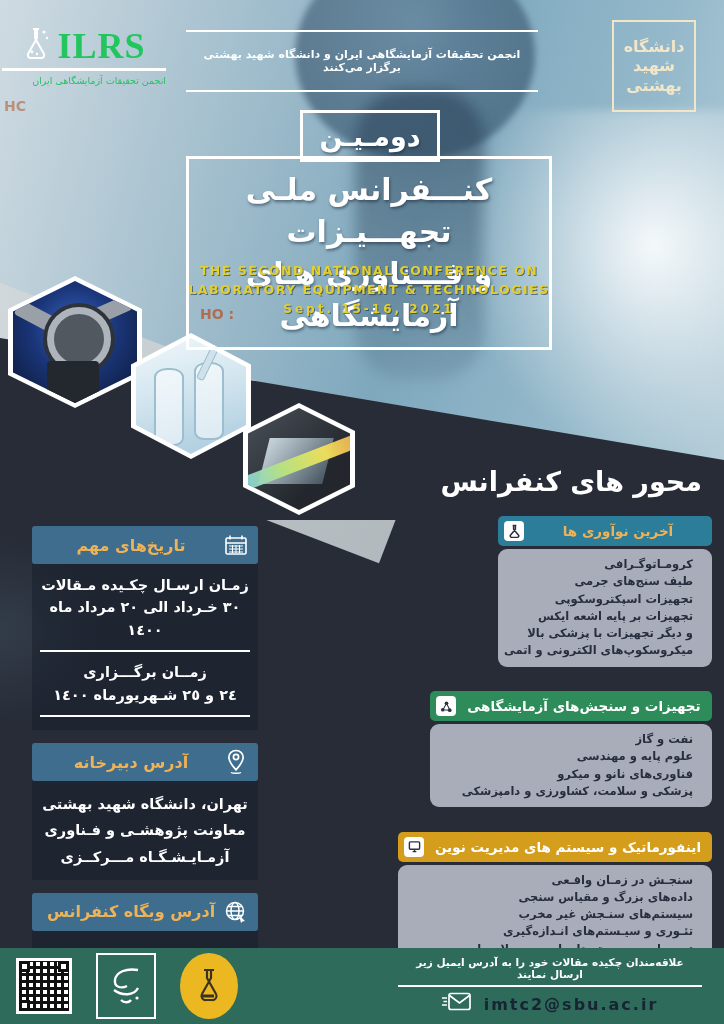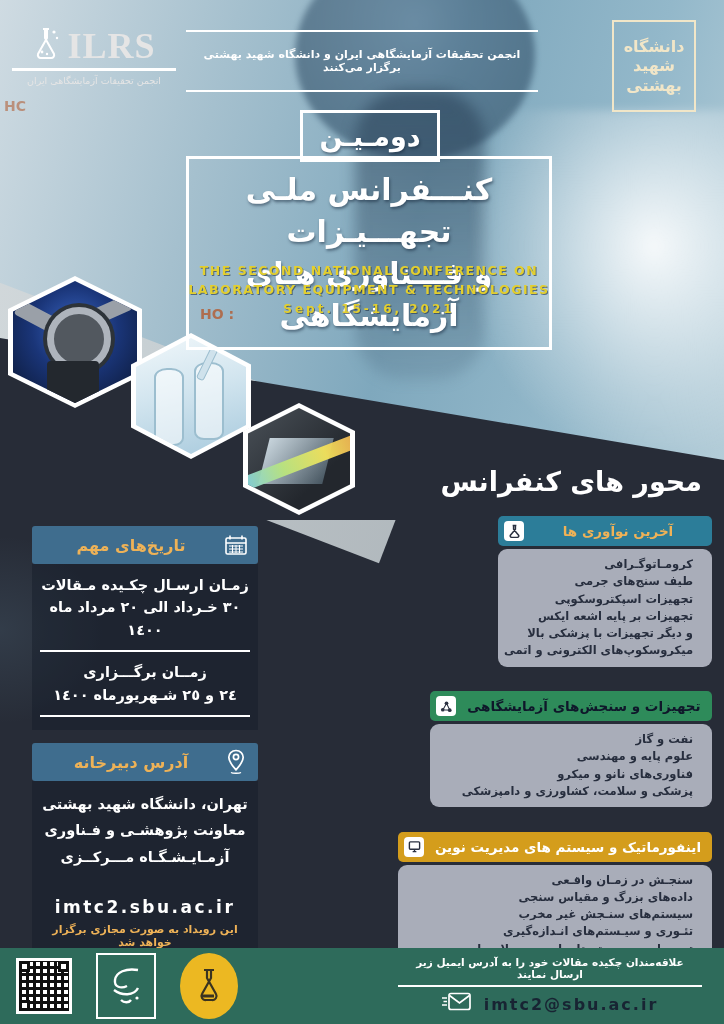--- a/index.html
+++ b/index.html
@@ -39,21 +39,21 @@
   .tube.t1{left:18px;top:30px;}
   .tube.t2{left:58px;top:24px;}
   .pipette{position:absolute;left:70px;top:-4px;width:6px;height:46px;background:#cfe2ec;transform:rotate(26deg);border-radius:3px;border:1px solid #9cbecf;}
   .hex3{left:243px;top:403px;width:112px;height:112px;}
   .hex3-in{background:linear-gradient(135deg,#4a5158 0%,#23272d 70%);}
   .prism-cube{position:absolute;left:16px;top:30px;width:64px;height:46px;transform:skewX(-14deg);
        background:linear-gradient(120deg,rgba(224,238,246,.85),rgba(140,175,195,.35));}
   .prism-beam{position:absolute;left:-12px;top:46px;width:136px;height:14px;border-radius:3px;opacity:.95;
        background:linear-gradient(90deg,#7ed0ea,#b9e47e,#f2e25a,#ef9f4f);transform:rotate(-21deg);}
   
-  .ilrs{position:absolute;left:12px;top:26px;width:164px;z-index:5;color:#e5e5e5;text-align:center;}
+  .ilrs{position:absolute;left:2px;top:26px;width:164px;z-index:5;color:#22c55e;text-align:right;}
   .ilrs-row{display:flex;align-items:flex-end;justify-content:center;gap:7px;}
   .ilrs-acronym{font-family:"Liberation Serif","DejaVu Serif",serif;font-weight:bold;font-size:36px;line-height:1;letter-spacing:1px;}
   .ilrs-rule{height:3px;background:#fff;margin:4px 0 4px;}
   .ilrs-sub{font-size:9.5px;direction:rtl;}
   .banner{position:absolute;left:186px;top:30px;width:352px;z-index:5;text-align:center;color:#fff;}
   .banner-line{height:2px;background:#fff;}
   .banner-text{font-size:11px;font-weight:bold;direction:rtl;padding:16px 2px;}
   .sbu-logo{position:absolute;right:28px;top:20px;width:80px;height:88px;border:2px solid #f1e6c8;z-index:5;
        display:flex;align-items:center;justify-content:center;}
   .sbu-inner{color:#f1e6c8;font-weight:bold;font-size:16px;line-height:1.2;text-align:center;direction:rtl;width:64px;}
@@ -82,21 +82,21 @@
   .url{font-size:17px;font-weight:bold;letter-spacing:2.5px;padding:7px 0 2px;direction:ltr;}
   .virtual-note{color:#eeb257;font-size:11px;font-weight:bold;padding:4px 0 8px;}
   
   .topics-title{position:absolute;right:22px;top:466px;z-index:6;color:#fff;font-weight:bold;font-size:27px;direction:rtl;}
   .topics{position:absolute;right:12px;top:516px;width:314px;z-index:6;display:flex;flex-direction:column;align-items:flex-end;}
   .topic{margin-bottom:13px;display:flex;flex-direction:column;align-items:flex-end;}
   .topic-header{height:30px;border-radius:5px;display:flex;align-items:center;padding:0 6px;gap:6px;box-sizing:border-box;}
   .topic-icon{width:20px;height:20px;background:#fff;border-radius:4px;display:flex;align-items:center;justify-content:center;color:#2a3040;flex:none;}
   .topic-title{flex:1;text-align:center;font-weight:bold;font-size:13.5px;direction:rtl;}
   .t1 .topic-header{width:214px;background:#2c7d99;color:#efb257;}
-  .t2 .topic-header{width:282px;background:#2e8b5a;color:#0f172a;}
+  .t2 .topic-header{width:282px;background:#2e8b5a;color:#ffffff;}
   .t3 .topic-header{width:314px;background:#d49d1c;color:#ffffff;}
   .topic-panel{background:#a9adb9;border-radius:9px;margin-top:3px;padding:7px 19px;direction:rtl;text-align:right;
        color:#272e3e;font-size:11.5px;font-weight:bold;line-height:1.5;box-sizing:border-box;list-style:none;}
   .t1 .topic-panel{width:214px;}
   .t2 .topic-panel{width:282px;}
   .t3 .topic-panel{width:314px;}
   .topic-panel li{white-space:nowrap;}
   
   .footer{position:absolute;left:0;bottom:0;width:724px;height:76px;background:#2e6b5b;z-index:7;
        display:flex;align-items:center;}
@@ -227,20 +227,31 @@
           <path d="M5 23.5c1.5 1 8.5 1 10 0" stroke-width="1.3"></path>
         </svg>
       </div>
     </div>
     <div class="lc-body addr">
       <div class="addr-line">تهران، دانشگاه شهید بهشتی</div>
       <div class="addr-line">معاونت پژوهشـی و فـناوری</div>
       <div class="addr-line">آزمـایـشـگـاه مـــرکــزی</div>
     </div>
 
+    <div class="lc-header">
+      <div class="lc-title">آدرس وبگاه کنفرانس</div>
+      <div class="lc-icon">
+        <svg width="24" height="24" viewBox="0 0 24 24" fill="none" stroke="#fff" stroke-width="1.5">
+          <circle cx="11" cy="11" r="8.5"></circle>
+          <ellipse cx="11" cy="11" rx="4" ry="8.5"></ellipse>
+          <path d="M2.5 11h17M4 6.5h14M4 15.5h14"></path>
+          <path d="M15 15l6 6-2.6.4L17 23z" fill="#fff" stroke="none"></path>
+        </svg>
+      </div>
+    </div>
     <div class="lc-body">
       <div class="url">imtc2.sbu.ac.ir</div>
       <div class="virtual-note">این رویداد به صورت مجازی برگزار خواهد شد</div>
     </div>
   </div>
 
   <div class="topics-title">محور های کنفرانس</div>
   <div class="topics">
 
     <div class="topic t1">

